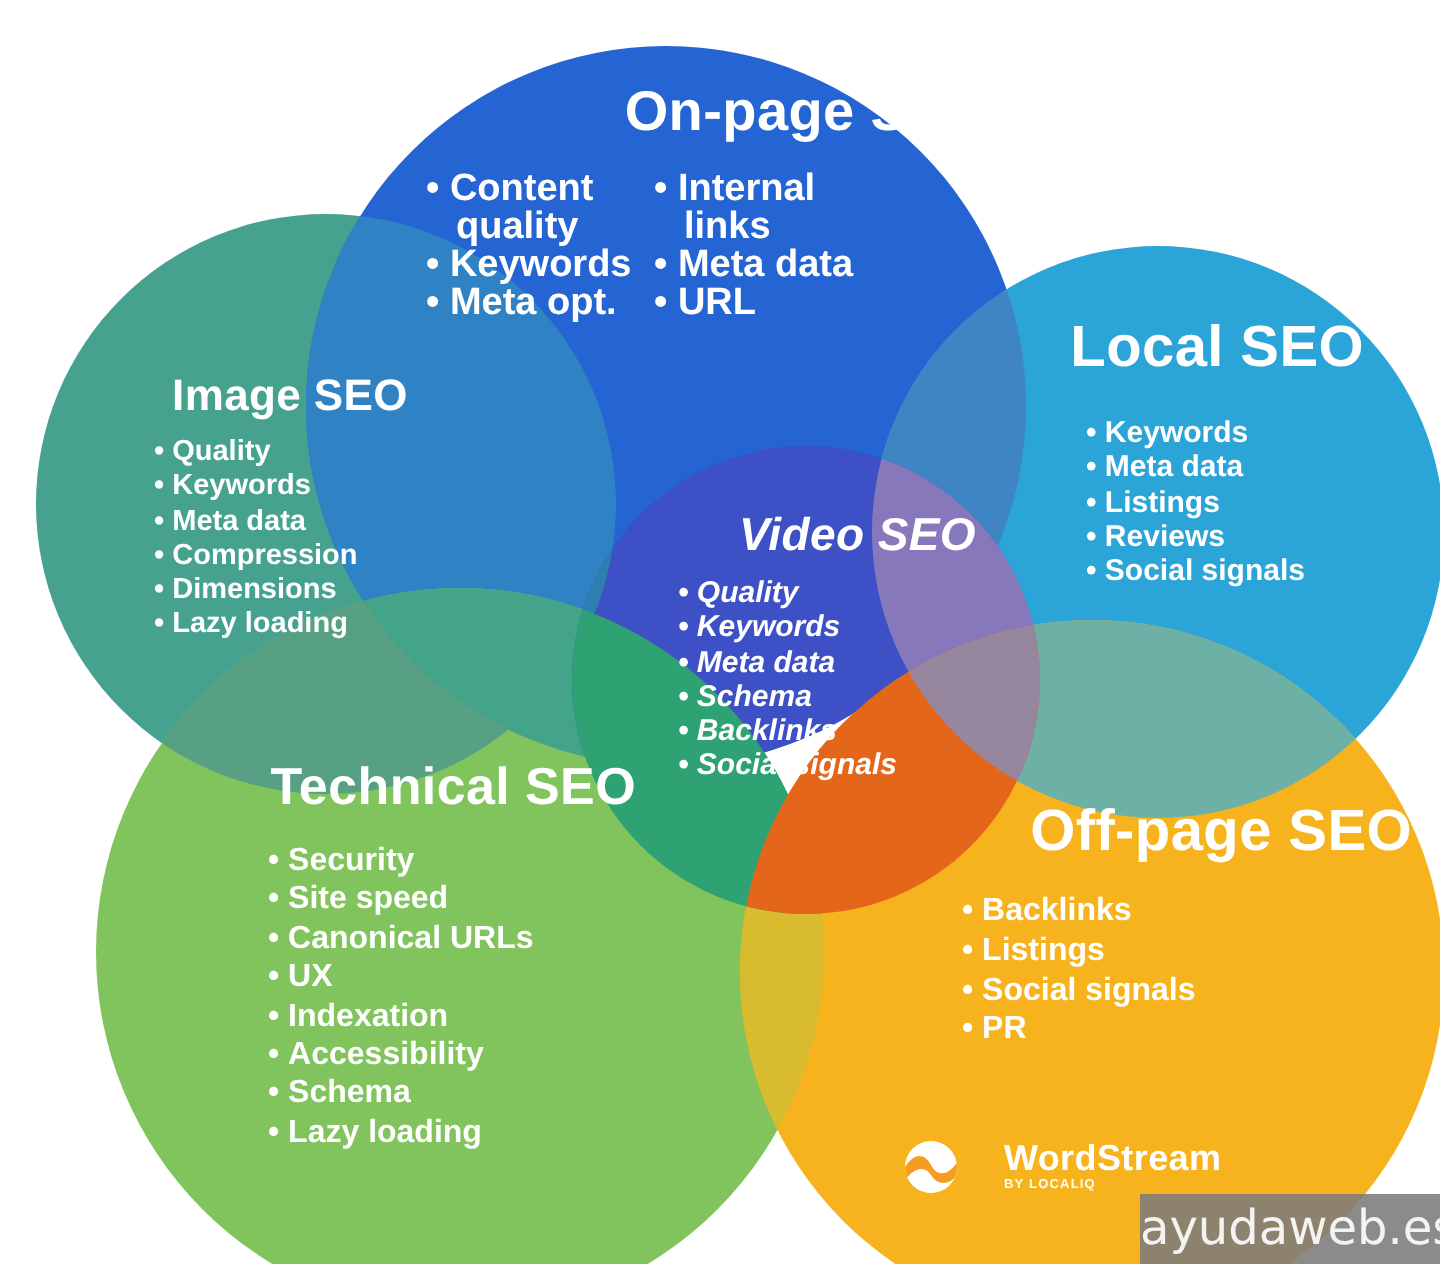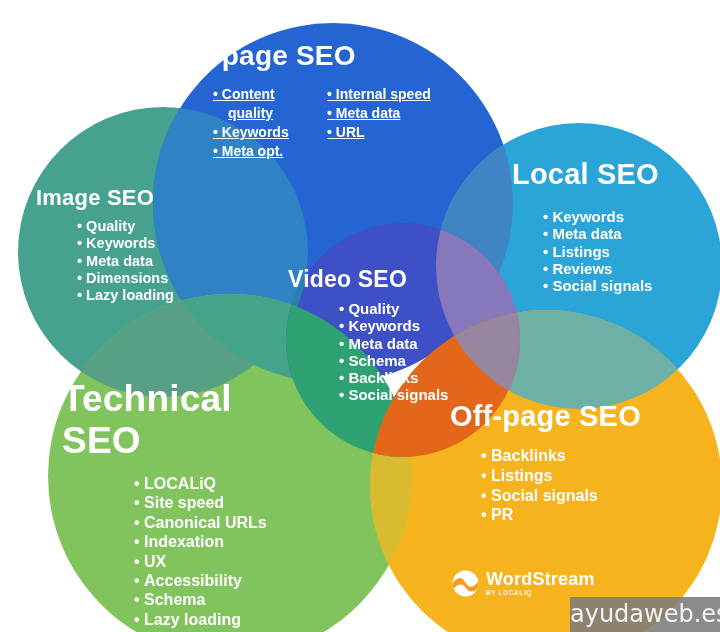--- a/index.html
+++ b/index.html
@@ -3,60 +3,60 @@
 <meta charset="utf-8">
 <style>
   html,body { margin:0; padding:0; background:#ffffff; }
   .stage {
     position:relative; width:720px; height:632px; overflow:hidden;
     background:#ffffff; font-family:"Liberation Sans", sans-serif;
   }
   .stage > svg { position:absolute; left:0; top:0; }
 
   .block { position:absolute; color:#ffffff; }
-  .block h2 { margin:0; font-weight:bold; text-align:left; letter-spacing:0.2px; }
+  .block h2 { margin:0; font-weight:bold; text-align:right; letter-spacing:0.2px; }
   .block ul { list-style:none; margin:0; padding:0; font-weight:bold; }
   .block li { padding-left:15px; text-indent:-15px; }
   .block li::before { content:"\2022\00a0"; }
 
   
   .onpage-block { left:173px; top:40px; width:322px; }
   .onpage-block h2 { font-size:28px; }
   .onpage-block .cols { display:flex; justify-content:center; gap:14px; margin-top:13px; text-align:left; }
-  .onpage-block ul { font-size:14px; line-height:19px;text-decoration:underline; }
+  .onpage-block ul { font-size:19px; line-height:19px; }
   .onpage-block .col-left  { width:100px; }
   .onpage-block .col-right { width:128px; }
 
   
   .image-block { left:36px; top:173px; width:168px;margin-top:12px; }
   .image-block h2 { font-size:22px; }
   .image-block ul { margin:7px 0 0 41px; font-size:14.5px; line-height:17.3px; }
 
   
   .local-block { left:512px; top:158px; width:170px; }
   .local-block h2 { font-size:29px; }
   .local-block ul { margin:17px 0 0 31px; font-size:15px; line-height:17.3px; }
 
   
-  .video-block { left:288px; top:266px; width:200px; }
+  .video-block { left:288px; top:254px; width:200px;font-style:italic; }
   .video-block h2 { font-size:23px; }
   .video-block ul { margin:7px 0 0 51px; font-size:15px; line-height:17.3px; }
 
   
   .technical-block { left:62px; top:378px; width:256px; }
-  .technical-block h2 { font-size:37px; }
+  .technical-block h2 { font-size:26px; }
   .technical-block ul { margin:12px 0 0 72px; font-size:16px; line-height:19.4px; }
 
   
   .offpage-block { left:450px; top:400px; width:256px; }
   .offpage-block h2 { font-size:29px; }
   .offpage-block ul { margin:13px 0 0 31px; font-size:16px; line-height:19.8px; }
 
   
-  .branding { position:absolute; left:452px; top:570px; display:flex; align-items:center; gap:7px; color:#ffffff; }
+  .branding { position:absolute; left:452px; top:570px; display:flex; align-items:center; gap:23px; color:#ffffff; }
   .branding .wordmark { display:flex; flex-direction:column; line-height:1; }
   .branding .name { font-size:18px; font-weight:bold; letter-spacing:0.2px; }
   .branding .byline { font-size:6.5px; font-weight:bold; letter-spacing:0.6px; margin-top:2px; text-transform:uppercase; opacity:0.95; }
 
   
   .watermark {
     position:absolute; left:570px; top:597px; width:150px; height:35px;
     background:rgba(125,123,121,0.88);
     color:#f4f3f1; font-family:"DejaVu Sans", sans-serif;
     font-size:24px; line-height:35px; text-align:center;
@@ -130,33 +130,34 @@
 
   <section class="block onpage-block">
     <h2>On-page SEO</h2>
     <div class="cols">
       <ul class="col-left">
           <li>Content quality</li>
           <li>Keywords</li>
           <li>Meta opt.</li>
         </ul>
       <ul class="col-right">
-          <li>Internal speed</li>
+          <li>Internal links</li>
           <li>Meta data</li>
           <li>URL</li>
         </ul>
     </div>
   </section>
 
   <section class="block image-block">
     <h2>Image SEO</h2>
     <ul>
         <li>Quality</li>
         <li>Keywords</li>
         <li>Meta data</li>
+        <li>Compression</li>
         <li>Dimensions</li>
         <li>Lazy loading</li>
       </ul>
   </section>
 
   <section class="block local-block">
     <h2>Local SEO</h2>
     <ul>
         <li>Keywords</li>
         <li>Meta data</li>
@@ -174,25 +175,25 @@
         <li>Meta data</li>
         <li>Schema</li>
         <li>Backlinks</li>
         <li>Social signals</li>
       </ul>
   </section>
 
   <section class="block technical-block">
     <h2>Technical SEO</h2>
     <ul>
-        <li>LOCALiQ</li>
+        <li>Security</li>
         <li>Site speed</li>
         <li>Canonical URLs</li>
+        <li>UX</li>
         <li>Indexation</li>
-        <li>UX</li>
         <li>Accessibility</li>
         <li>Schema</li>
         <li>Lazy loading</li>
       </ul>
   </section>
 
   <section class="block offpage-block">
     <h2>Off-page SEO</h2>
     <ul>
         <li>Backlinks</li>

